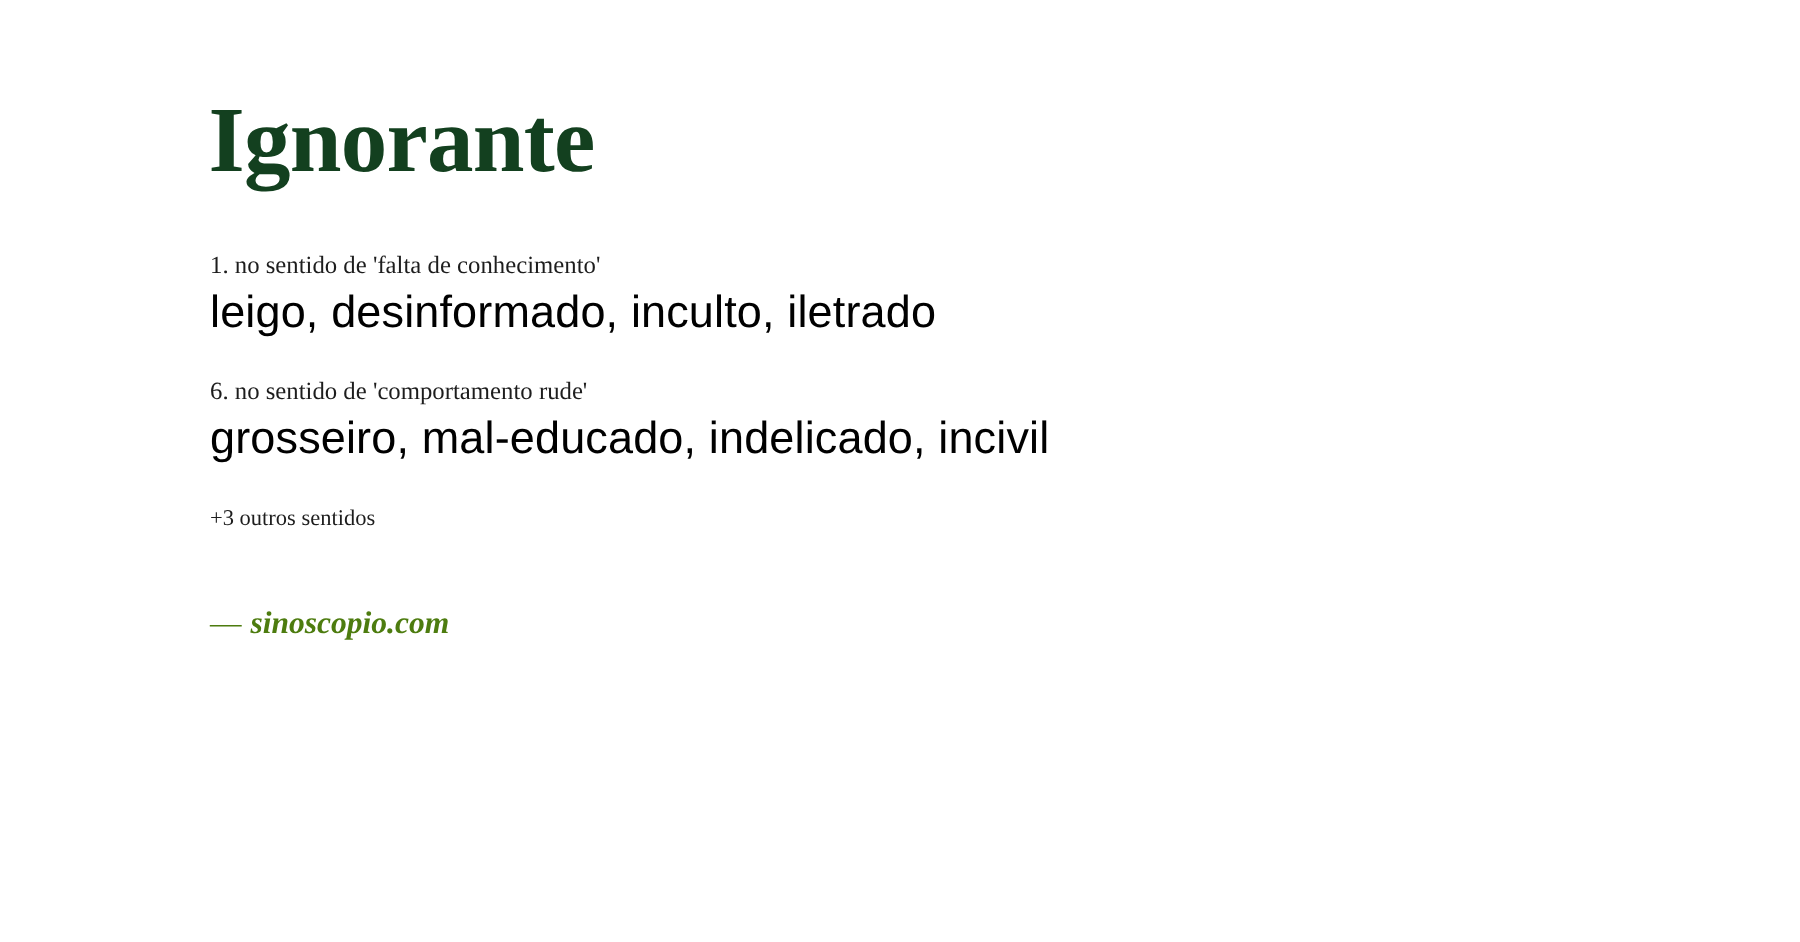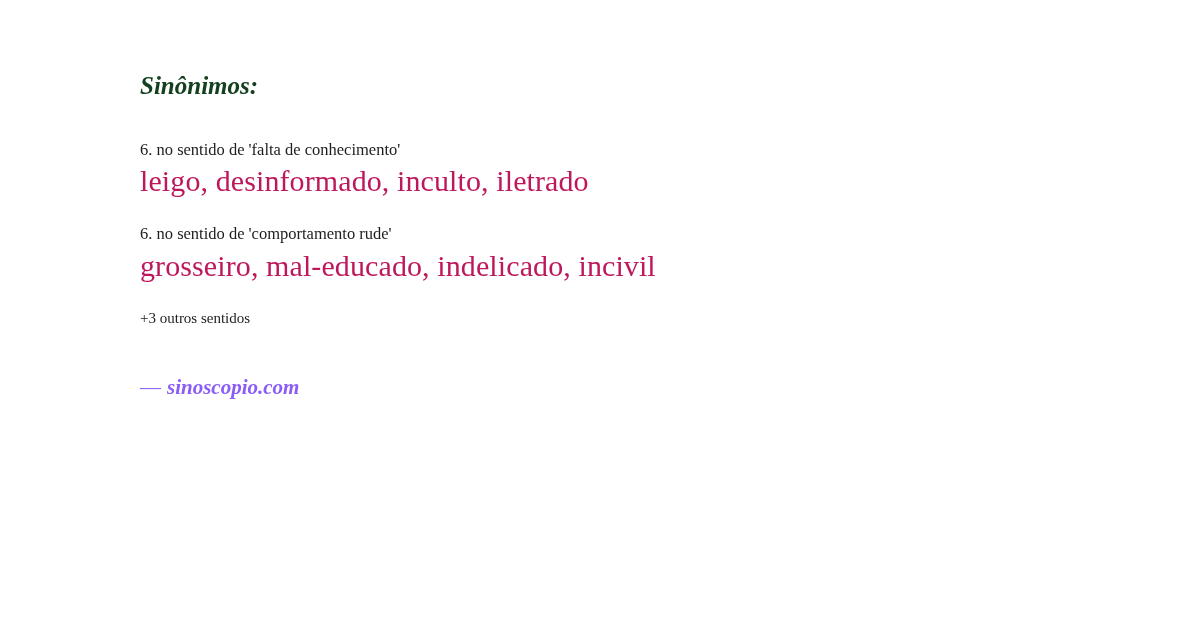--- a/index.html
+++ b/index.html
@@ -45,59 +45,59 @@
     margin-bottom: 24px;
   }
   .sense-label {
     font-family: "Liberation Serif", "DejaVu Serif", serif;
     font-size: 16.5px;
     color: #1d1d1d;
     line-height: 1.2;
     margin: 0 0 3px 1px;
   }
   .sense-synonyms {
-    font-family: Liberation Serif, serif;
+    font-family: Liberation Sans, sans-serif;
     font-size: 30px;
-    color: #be185d;
+    color: #000000;
     line-height: 1.25;
     margin: 0 0 0 1px;
     letter-spacing: 0.1px;
   }
   .more-senses {
     font-family: "Liberation Serif", "DejaVu Serif", serif;
     font-size: 15px;
     color: #1d1d1d;
     margin: 26px 0 0 1px;
   }
   .source {
     font-family: "Liberation Serif", "DejaVu Serif", serif;
     font-size: 21px;
     font-style: italic;
     font-weight: bold;
-    color: #8b5cf6;
+    color: #4d7c0f;
     margin: 48px 0 0 1px;
   }
   .source .dash {
     font-style: normal;
     font-weight: normal;
     margin-right: 6px;
   }
 </style>
 </head>
 <body>
 
 <div class="page">
 
+  <h1 class="headword">Ignorante</h1>
 
-  <div class="subtitle">Sinônimos:</div>
 
   <div class="senses">
 
     <div class="sense">
-      <div class="sense-label">6. no sentido de 'falta de conhecimento'</div>
+      <div class="sense-label">1. no sentido de 'falta de conhecimento'</div>
       <div class="sense-synonyms">leigo, desinformado, inculto, iletrado</div>
     </div>
 
 
     <div class="sense">
       <div class="sense-label">6. no sentido de 'comportamento rude'</div>
       <div class="sense-synonyms">grosseiro, mal-educado, indelicado, incivil</div>
     </div>
 
   </div>

